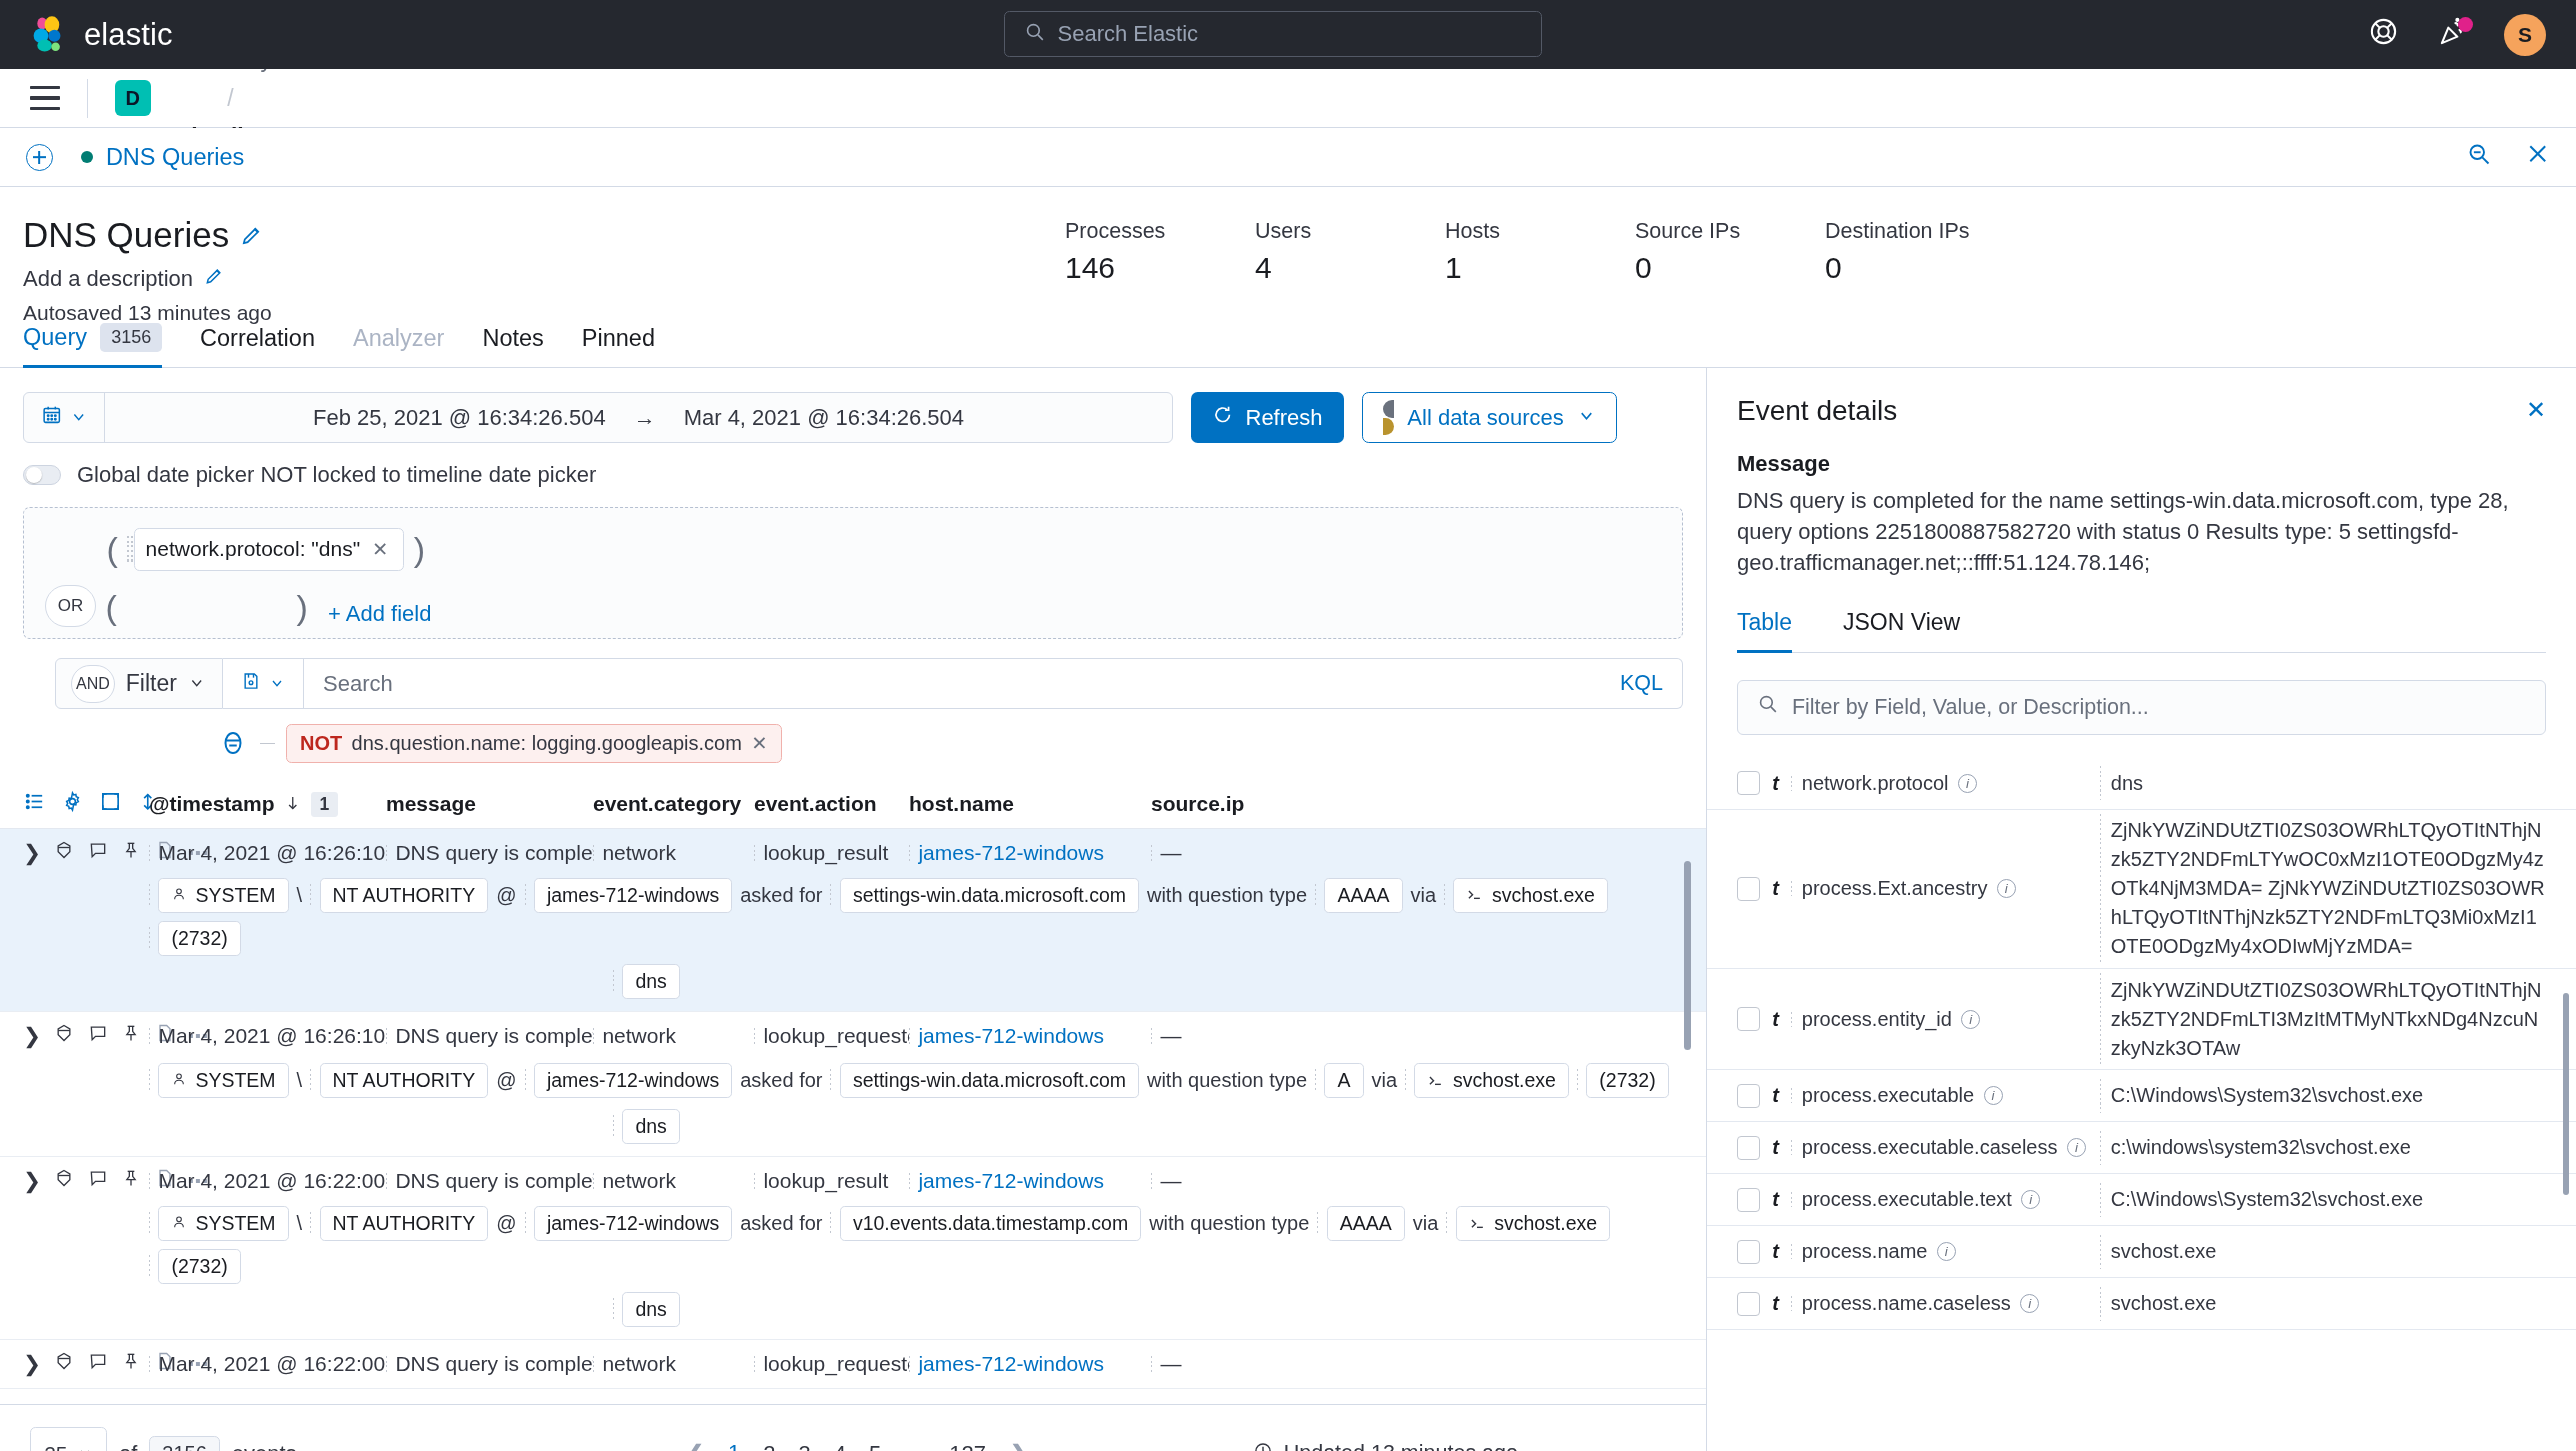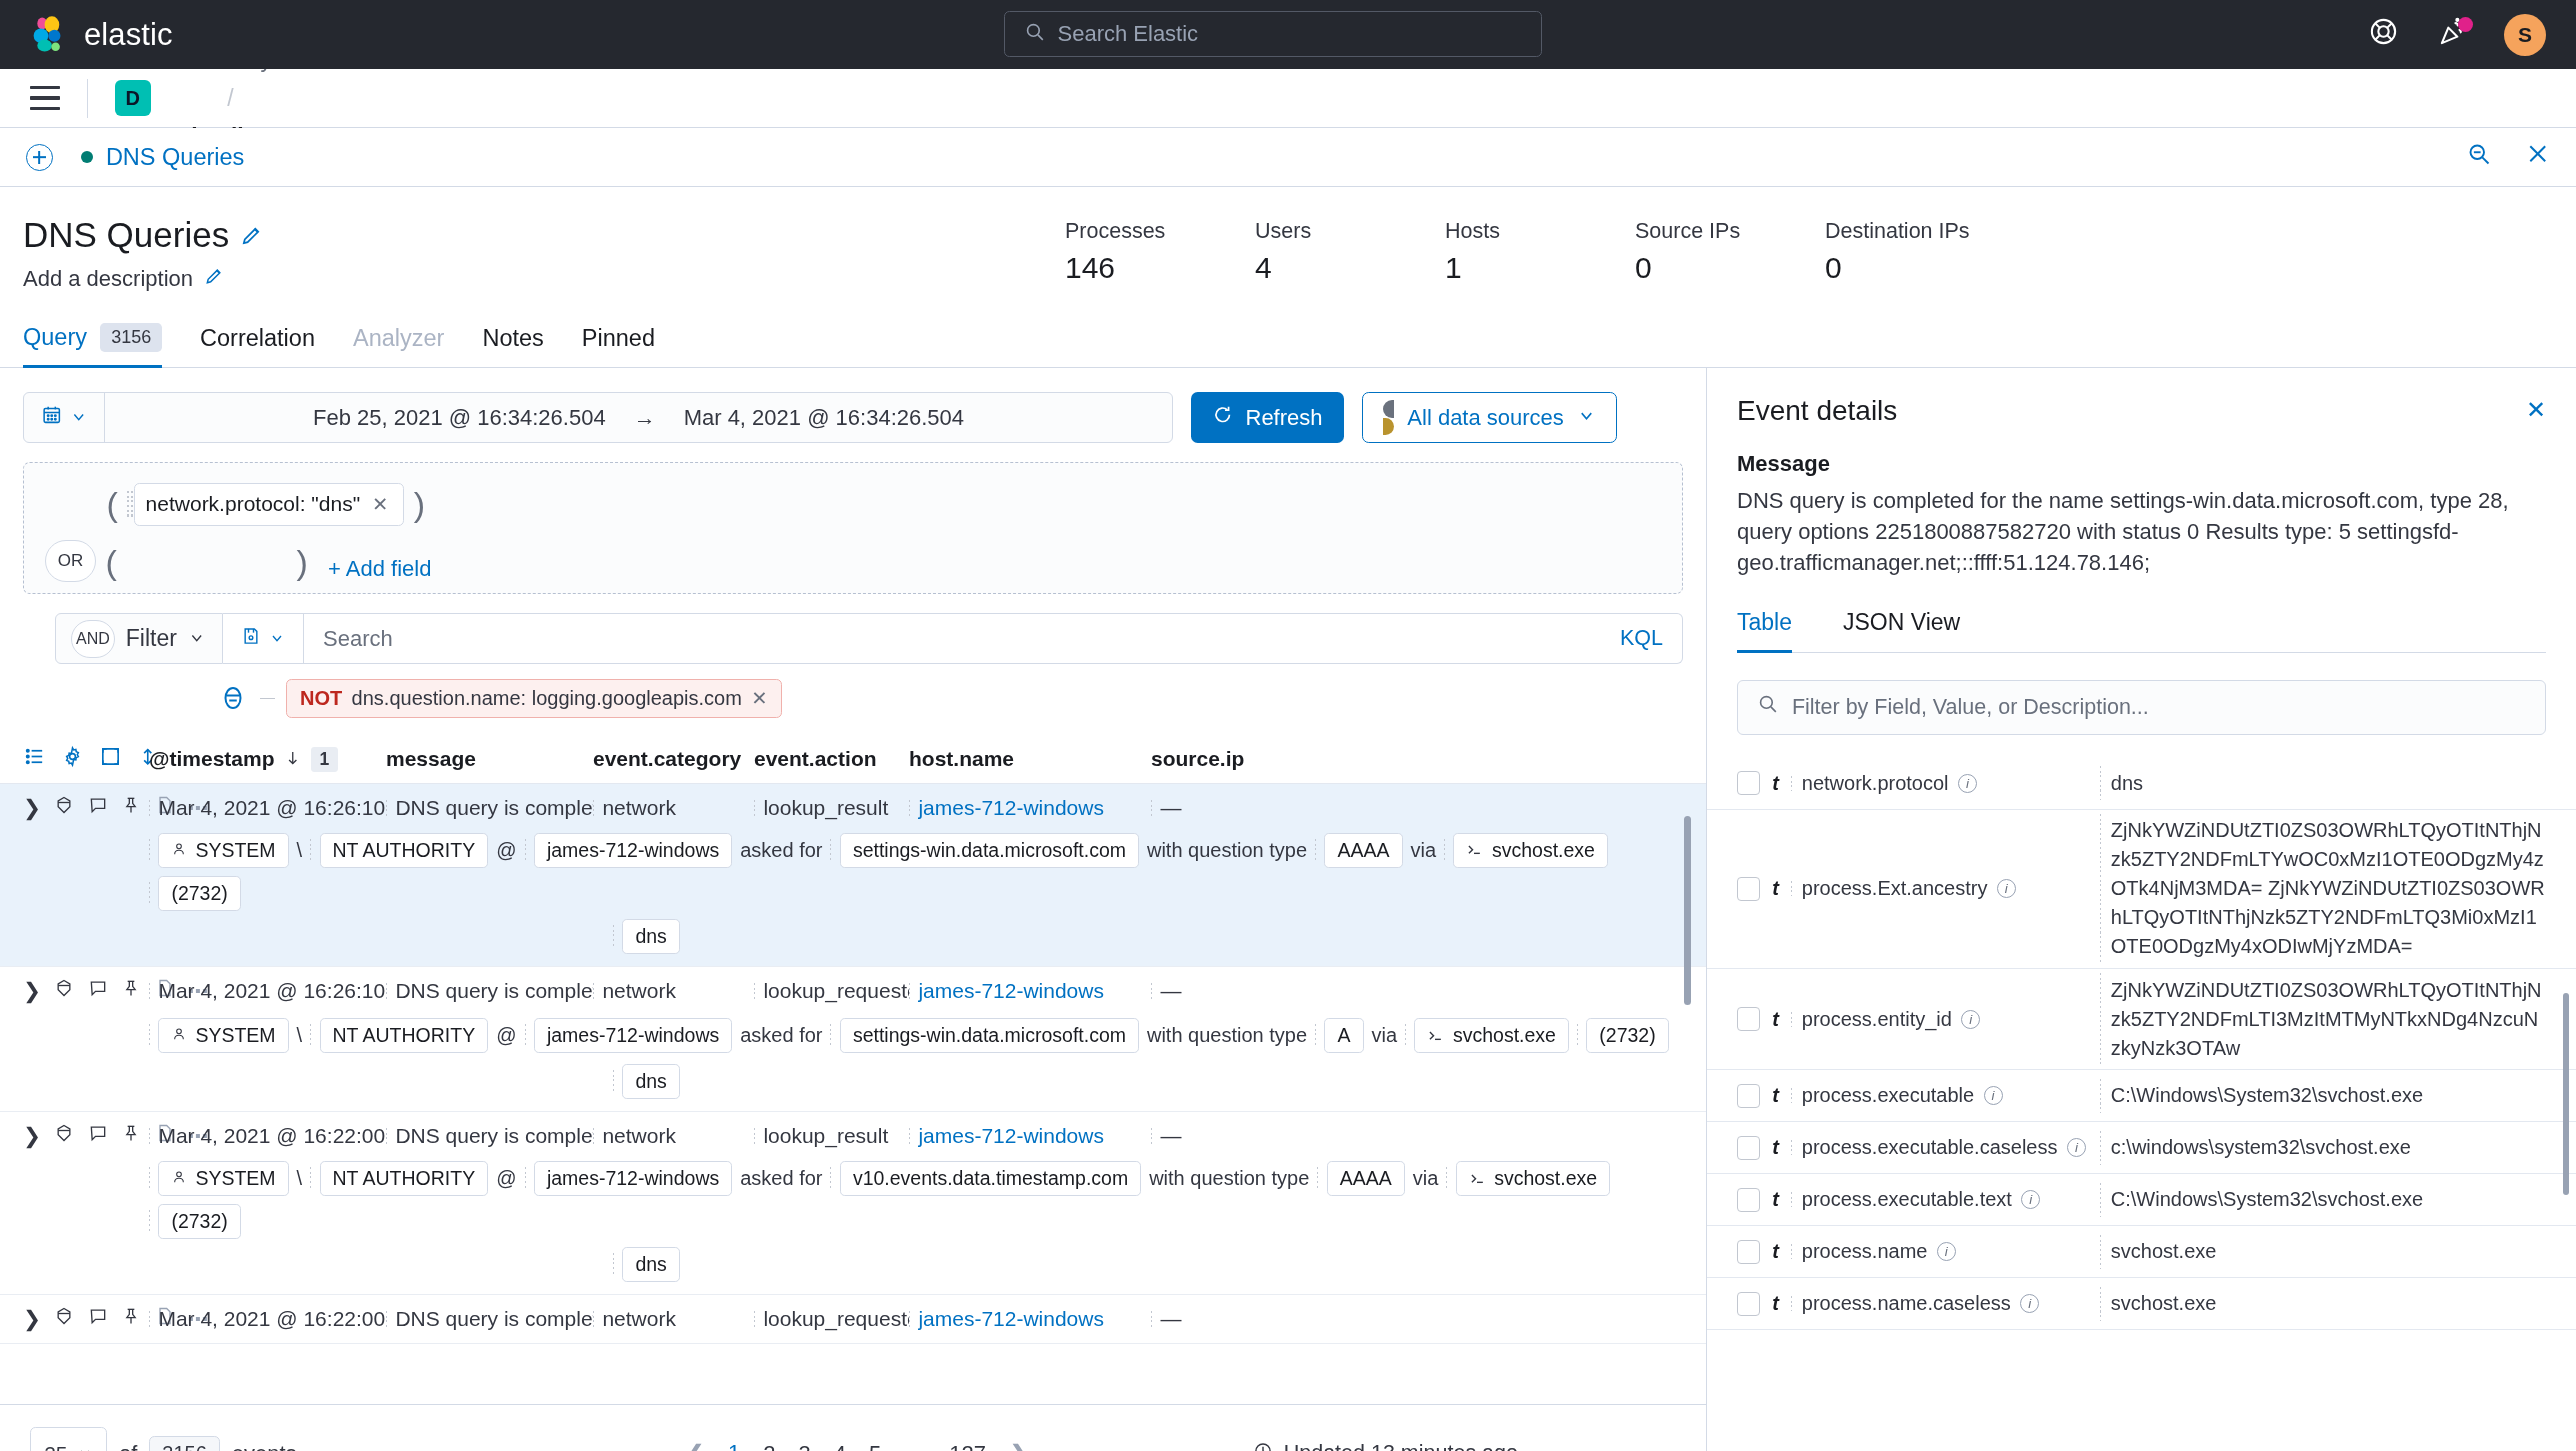--- a/index.html
+++ b/index.html
@@ -410,20 +410,21 @@
     </div>
     <div class="tl-desc">
       <span>Add a description</span>
       <span class="icon">
         <svg width="20" height="20" viewBox="0 0 24 24" fill="none" stroke="#0071c2" stroke-width="1.8">
           <path d="M4 20l4-1 11-11-3-3L5 16z"></path>
             <path d="M15 5l3 3"></path>
         </svg>
       </span>
     </div>
+    <div class="tl-autosave">Autosaved 13 minutes ago</div>
   </div>
 
   <div class="stats">
     <div class="stat">
       <div class="stat-label">Processes</div>
       <div class="stat-value">146</div>
     </div>
     <div class="stat">
       <div class="stat-label">Users</div>
       <div class="stat-value">4</div>
@@ -522,20 +523,24 @@
           </span>
         <span>All data sources</span>
         <span class="icon">
           <svg width="19" height="19" viewBox="0 0 24 24" fill="none" stroke="#0071c2" stroke-width="2">
               <polyline points="6,9 12,16 18,9"></polyline>
             </svg>
         </span>
       </div>
     </div>
 
+    <div class="lock-row">
+      <div class="switch"></div>
+      <div class="lock-text">Global date picker NOT locked to timeline date picker</div>
+    </div>
 
     <div class="providers">
       <div class="prov-line">
         <span class="paren">(</span>
         <span class="dchip-wrap">
           <span class="grip"></span>
           <span class="prov-chip">
             <span>network.protocol: "dns"</span>
             <span class="chip-x">✕</span>
           </span>

